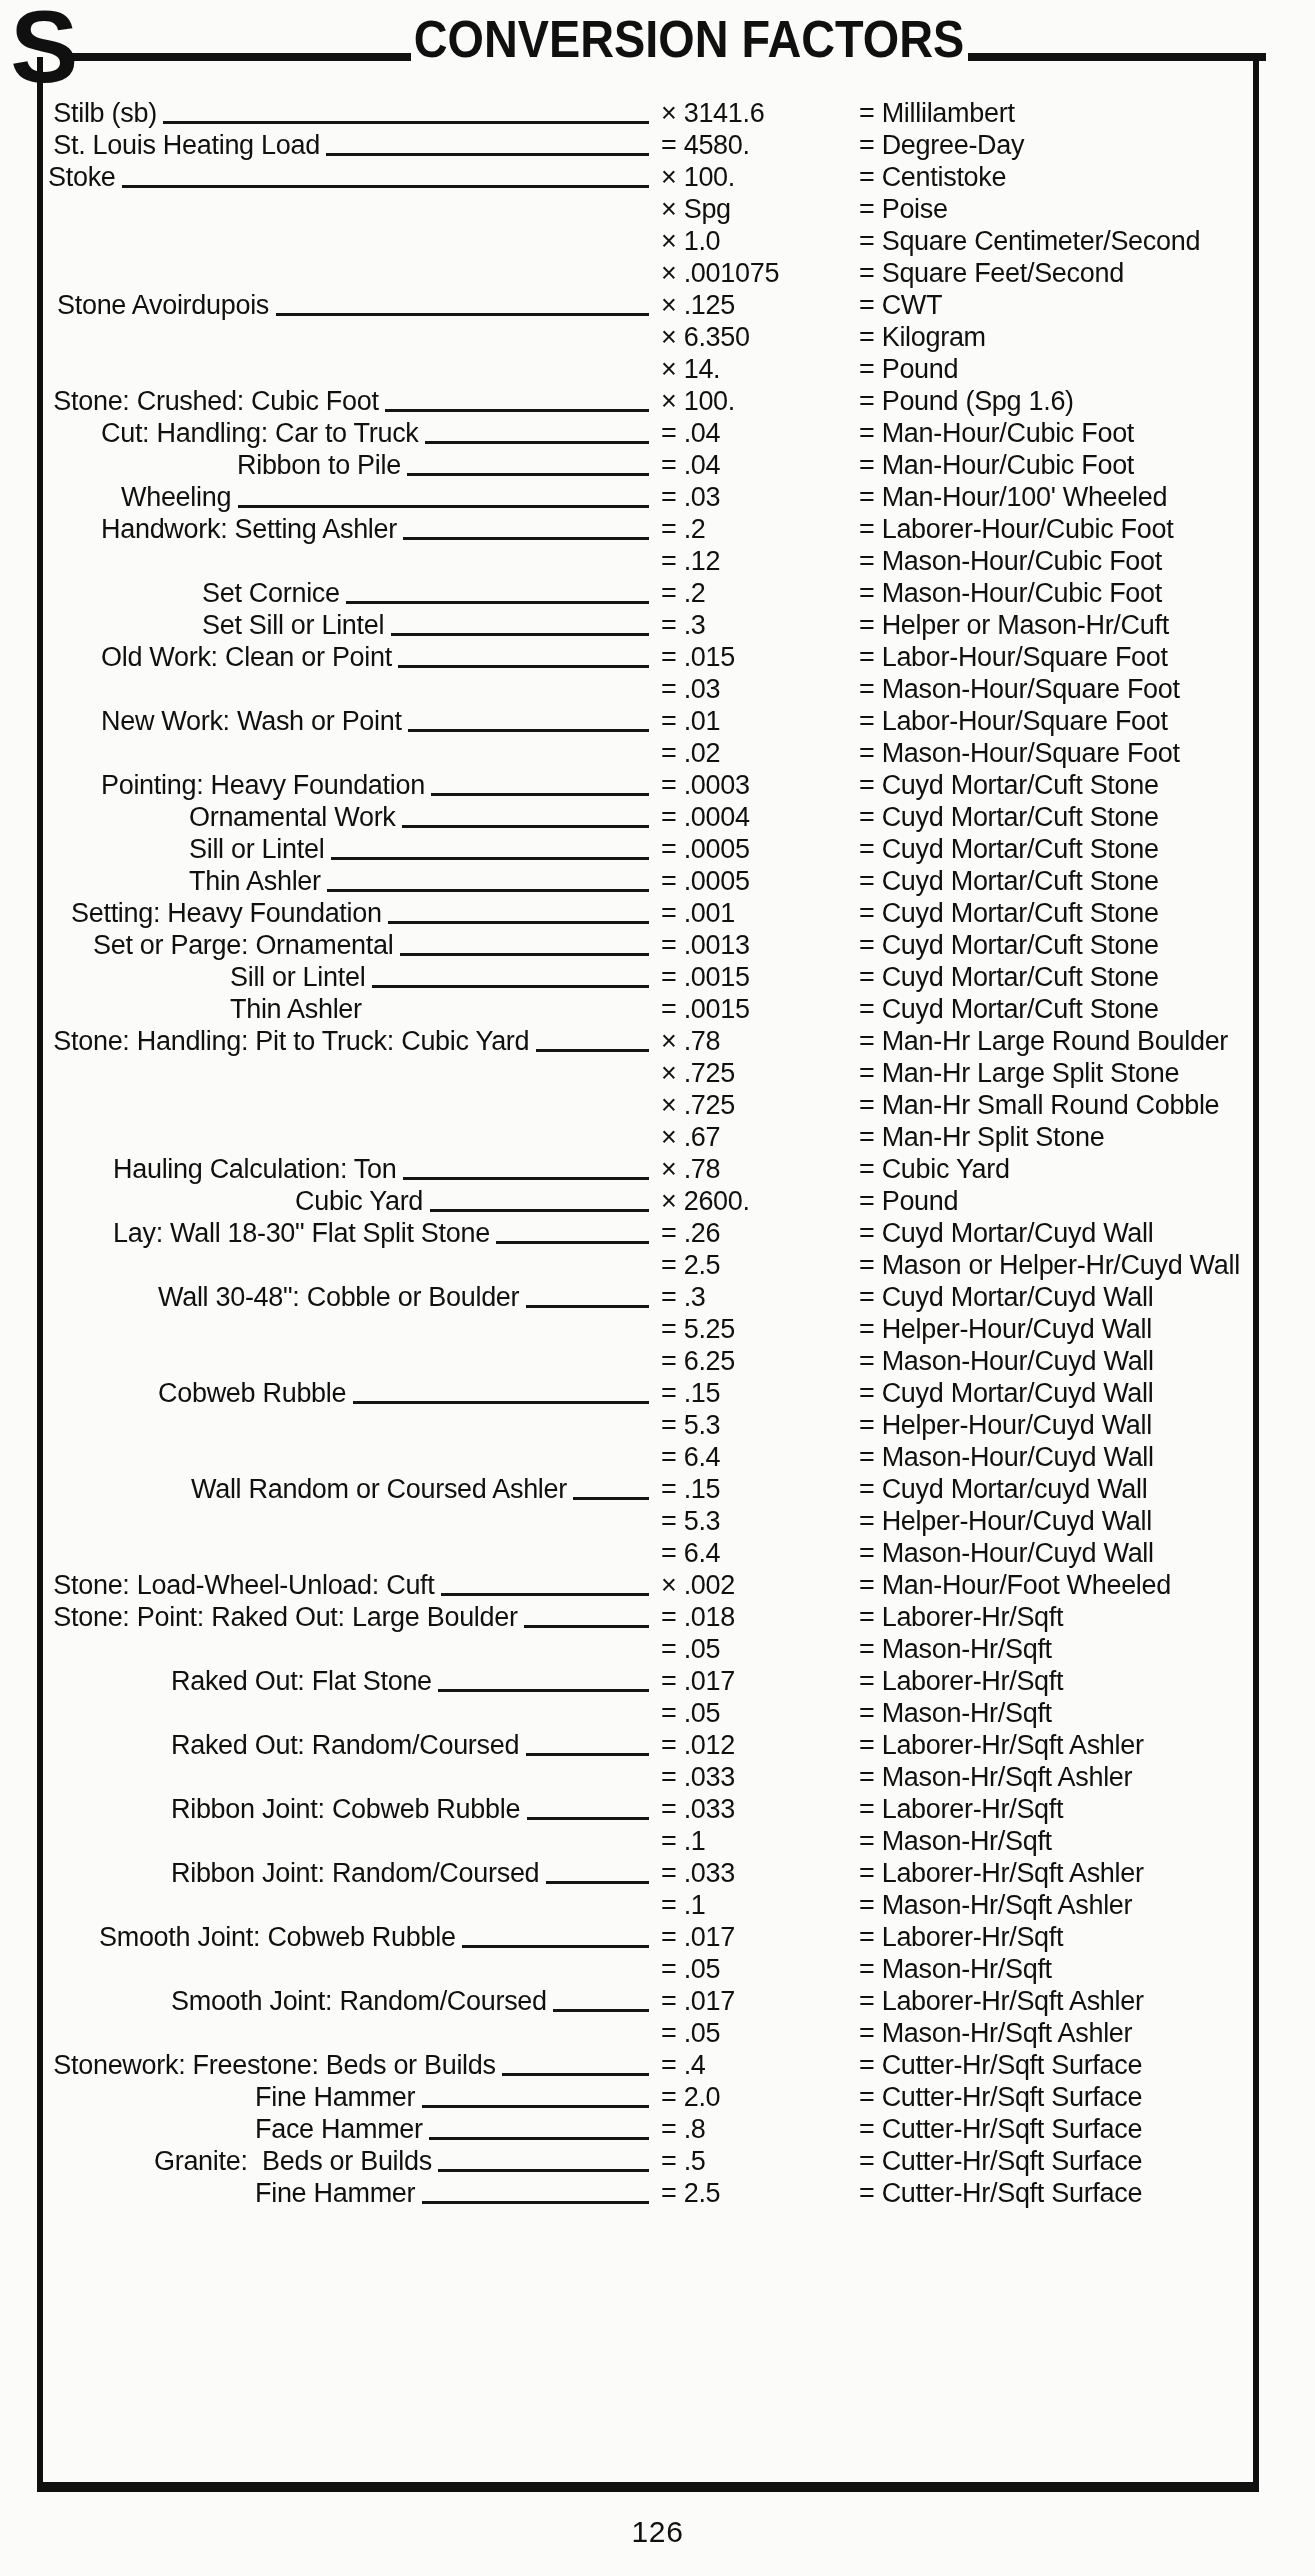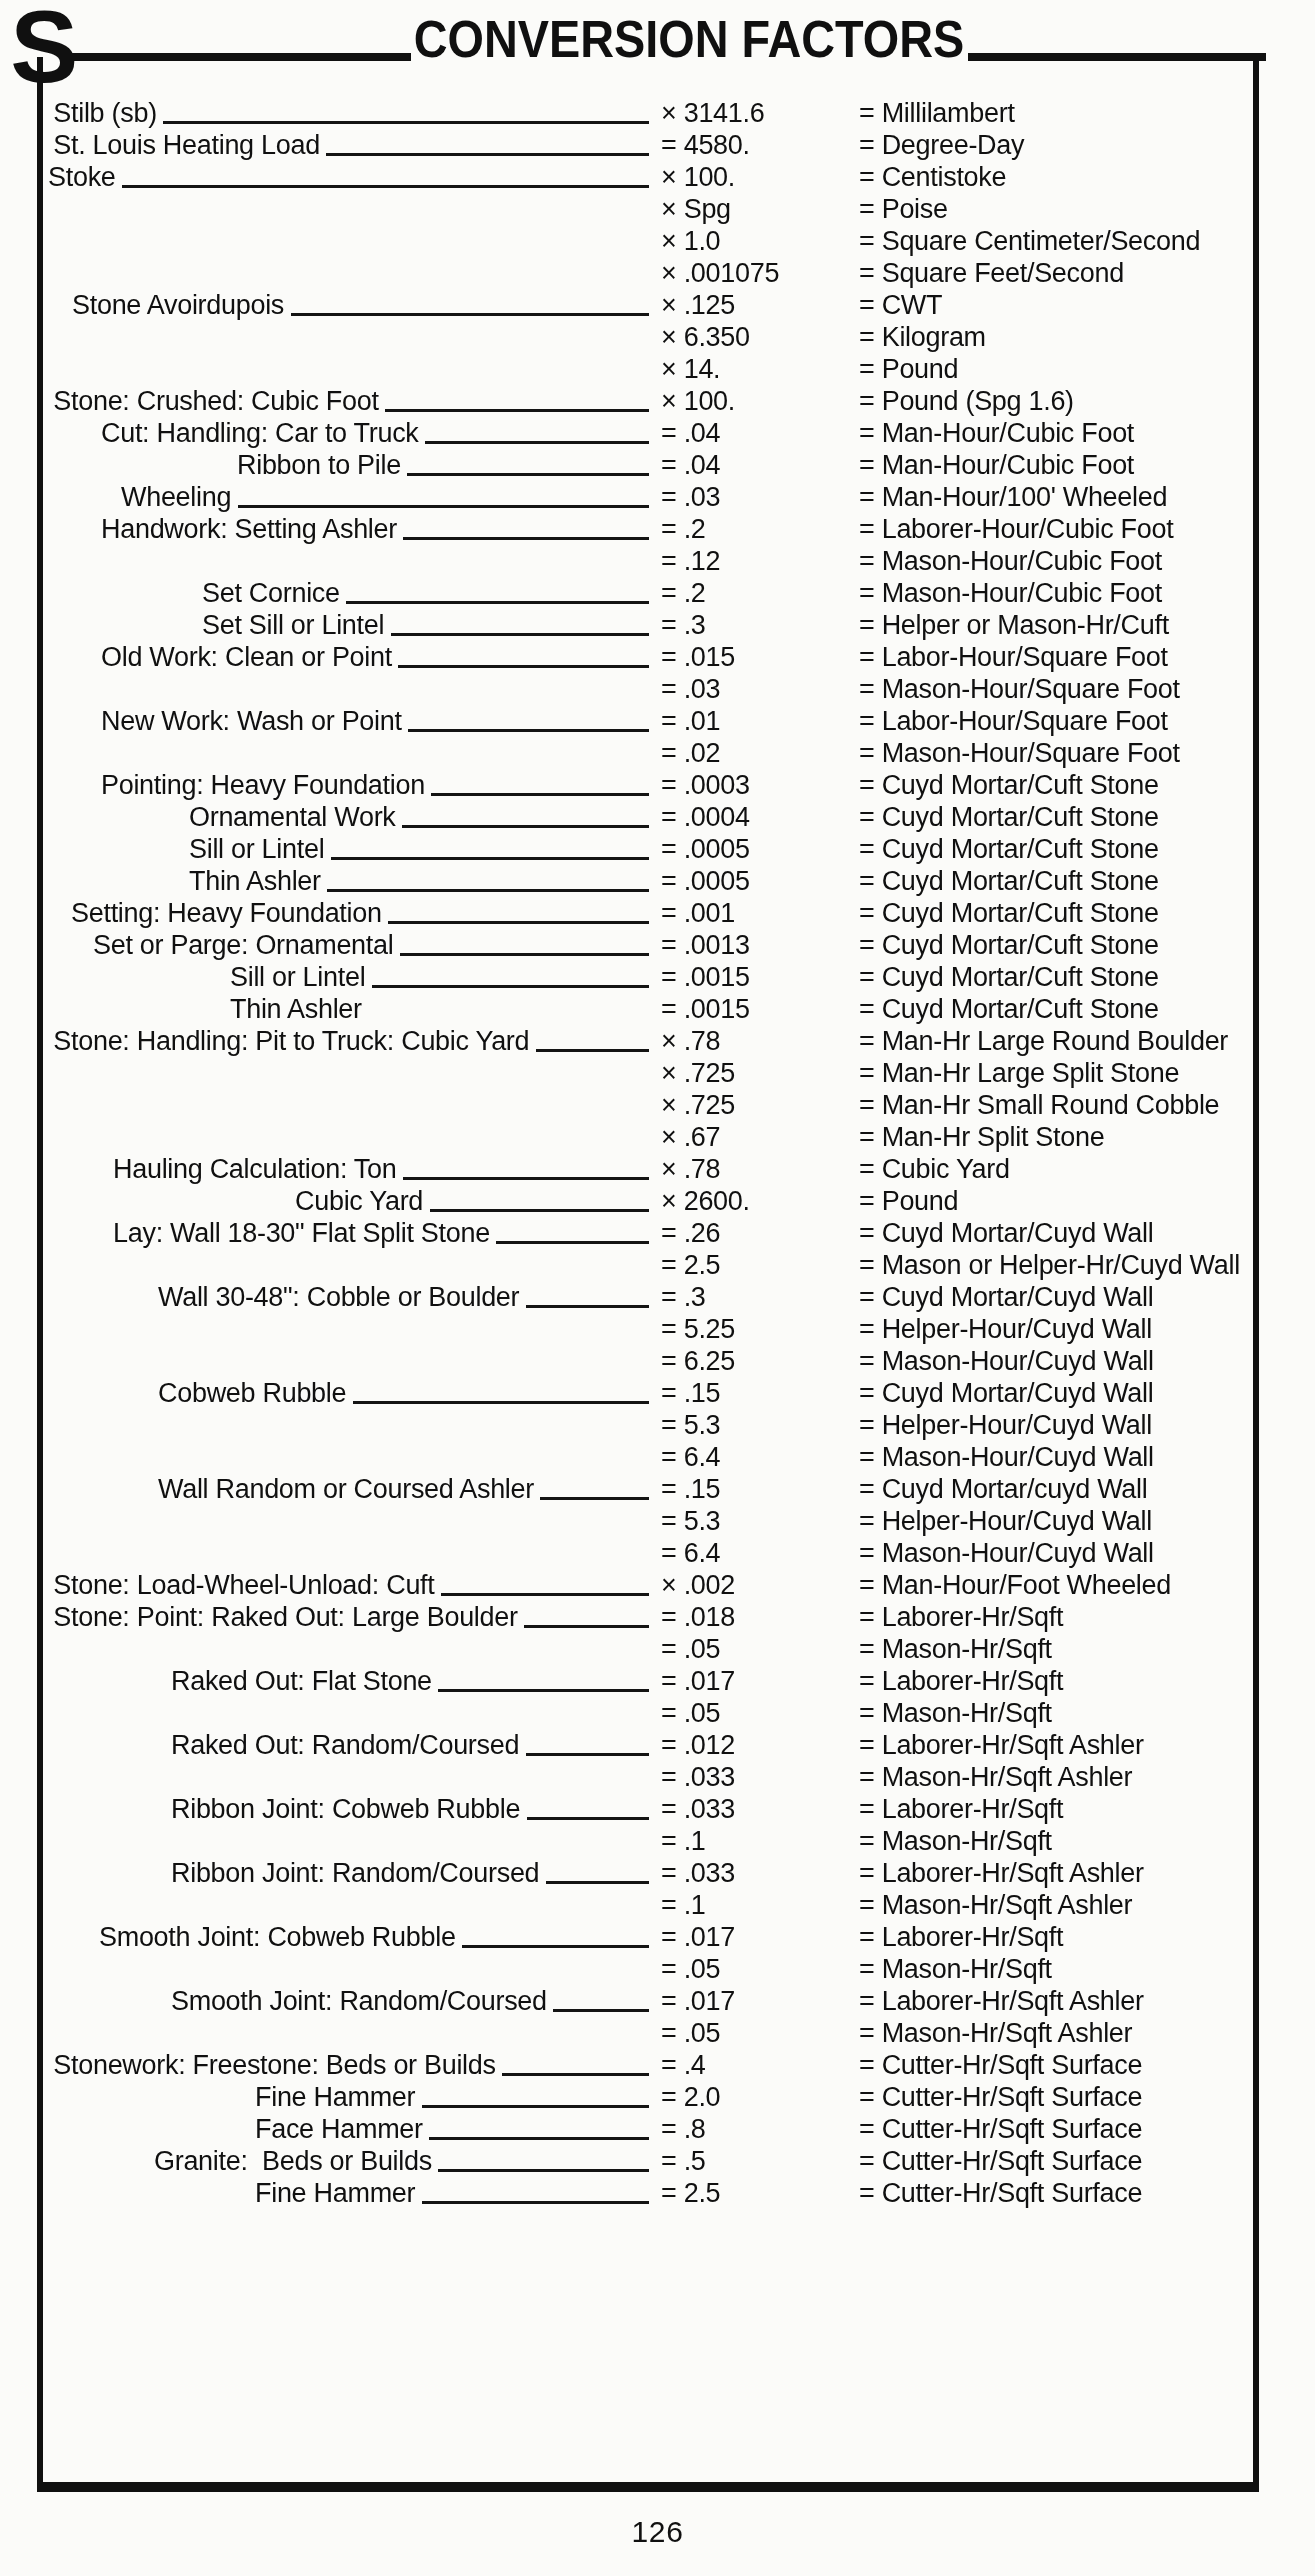--- a/index.html
+++ b/index.html
@@ -115,21 +115,21 @@
     <div class="c-name">
       <span class="nm" style="padding-left: 10.3px;"></span>
       <span class="leader hidden"></span>
     </div>
     <div class="c-val">× .001075</div>
     <div class="c-unit">= Square Feet/Second</div>
   </div>
 
   <div class="row">
     <div class="c-name">
-      <span class="nm" style="padding-left: 6px; margin-left: 23px;">Stone Avoirdupois</span>
+      <span class="nm" style="padding-left: 14px;">Stone Avoirdupois</span>
       <span class="leader"></span>
     </div>
     <div class="c-val">× .125</div>
     <div class="c-unit">= CWT</div>
   </div>
 
   <div class="row">
     <div class="c-name">
       <span class="nm" style="padding-left: 10.3px;"></span>
       <span class="leader hidden"></span>
@@ -448,21 +448,21 @@
     <div class="c-name">
       <span class="nm" style="padding-left: 10.3px;"></span>
       <span class="leader hidden"></span>
     </div>
     <div class="c-val">= 6.4</div>
     <div class="c-unit">= Mason-Hour/Cuyd Wall</div>
   </div>
 
   <div class="row">
     <div class="c-name">
-      <span class="nm" style="padding-left: 115px;">Wall Random or Coursed Ashler</span>
+      <span class="nm" style="padding-left: 115px; margin-left: 33px;">Wall Random or Coursed Ashler</span>
       <span class="leader"></span>
     </div>
     <div class="c-val">= .15</div>
     <div class="c-unit">= Cuyd Mortar/cuyd Wall</div>
   </div>
 
   <div class="row">
     <div class="c-name">
       <span class="nm" style="padding-left: 10.3px;"></span>
       <span class="leader hidden"></span>

